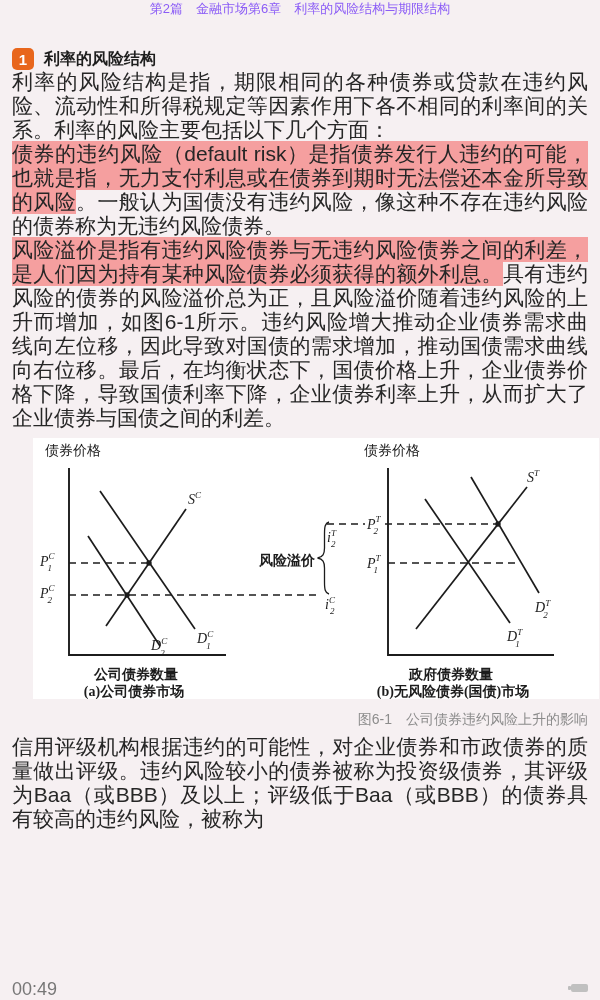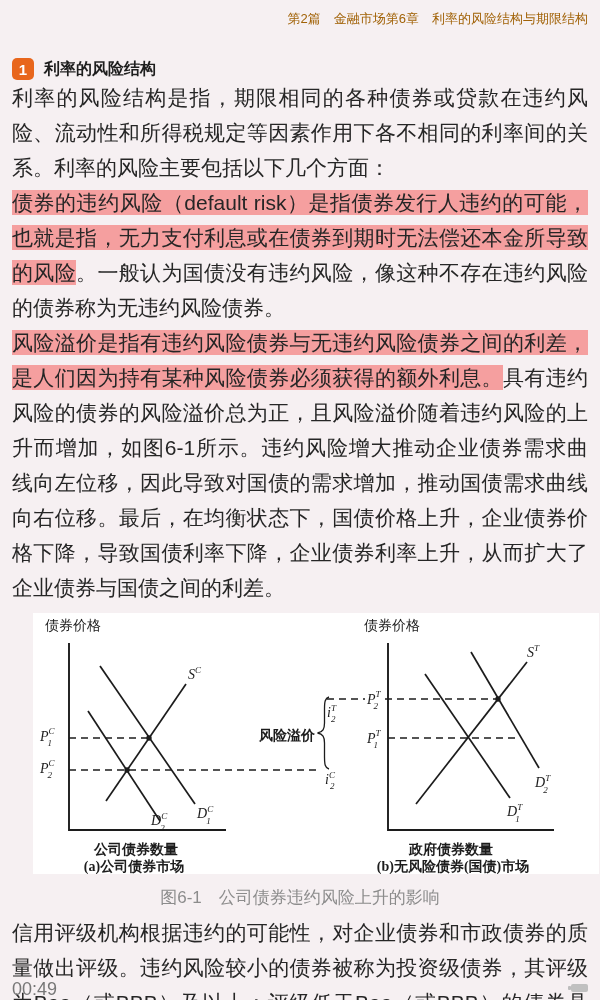--- a/index.html
+++ b/index.html
@@ -2,36 +2,36 @@
 <html><head>
 <meta charset="utf-8">
 <style>
   html,body{margin:0;padding:0;}
   body{
     width:600px;height:1000px;overflow:hidden;position:relative;
     background:var(--bg,#f6f0f2);
     font-family:"Liberation Sans",sans-serif;
     color:#262626;
   }
-  .header{display:flex;justify-content:flex-end;padding:10px 12px 0 12px;
-    font-size:13px;color:#a16207;}
+  .header{display:flex;justify-content:center;padding:0 12px 0 12px;
+    font-size:13px;color:#8b5cf6;}
   .content{padding:0 12px;}
   .section-row{display:flex;align-items:center;margin-top:30px;}
   .badge{width:22px;height:22px;background:var(--badge,#e8661c);border-radius:5px;
     color:#fff;font-weight:bold;font-size:15px;display:flex;align-items:center;
     justify-content:center;flex:0 0 auto;}
   .section-title{font-size:16px;font-weight:bold;color:#1e1e1e;margin-left:10px;}
-  p.body{font-size:21px;line-height:35px;text-align:justify;margin:0;
+  p.body{font-size:21px;line-height:24px;text-align:justify;margin:0;
     text-justify:inter-ideograph;}
   .mt22{margin-top:22px;} .mt10{margin-top:10px;} .mt16{margin-top:16px;}
   mark.hl{background:var(--hl,#f59f9f);color:inherit;padding:1px 0;}
   .fig-box{width:566px;height:261px;background:#ffffff;margin:8px 0 0 21px;}
   .fig-box svg{display:block;}
   .fig-box svg text{font-family:"Liberation Serif",serif;fill:#1c1c1c;}
-  .caption{text-align:center;color:#8c8c8c;font-size:17px;margin-top:12px;}
+  .caption{text-align:right;color:#8c8c8c;font-size:14px;margin-top:12px;}
   .footer{position:absolute;left:12px;right:10px;bottom:3px;height:18px;
     font-size:18px;color:#777;}
   .footer .time{position:absolute;left:0;top:0;}
   .footer .progress{position:absolute;left:50%;transform:translateX(-50%);top:18px;}
   .battery{position:absolute;right:2px;top:5px;width:17px;height:8px;
     background:#c0c0c0;border-radius:2px;}
   .battery::before{content:"";position:absolute;left:-3px;top:2px;width:3px;
     height:4px;background:#bdbdbd;border-radius:1px;}
   
   .ln{stroke:#1c1c1c;stroke-width:1.7;fill:none;}

